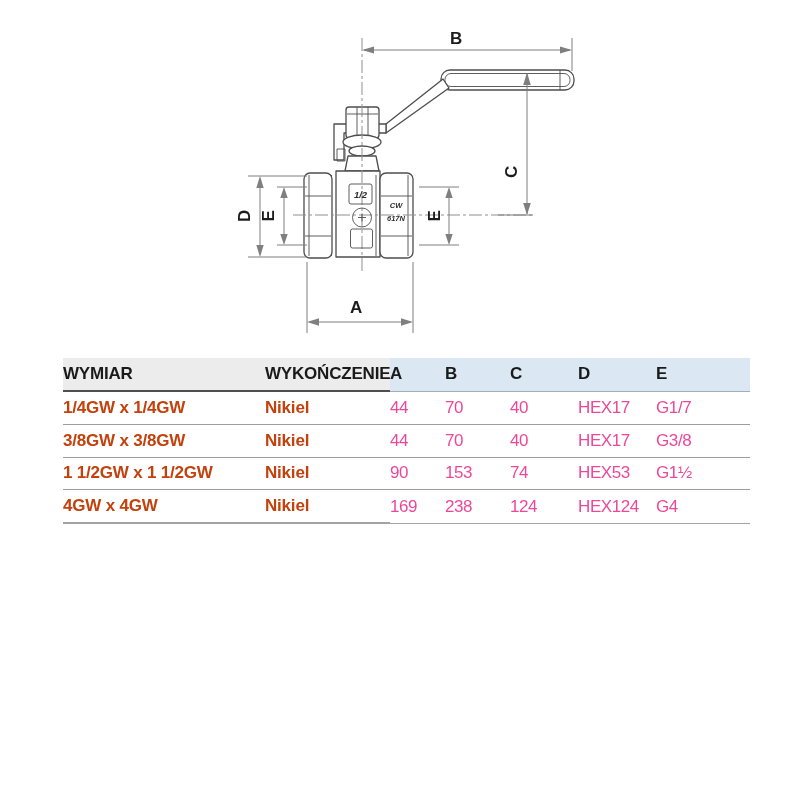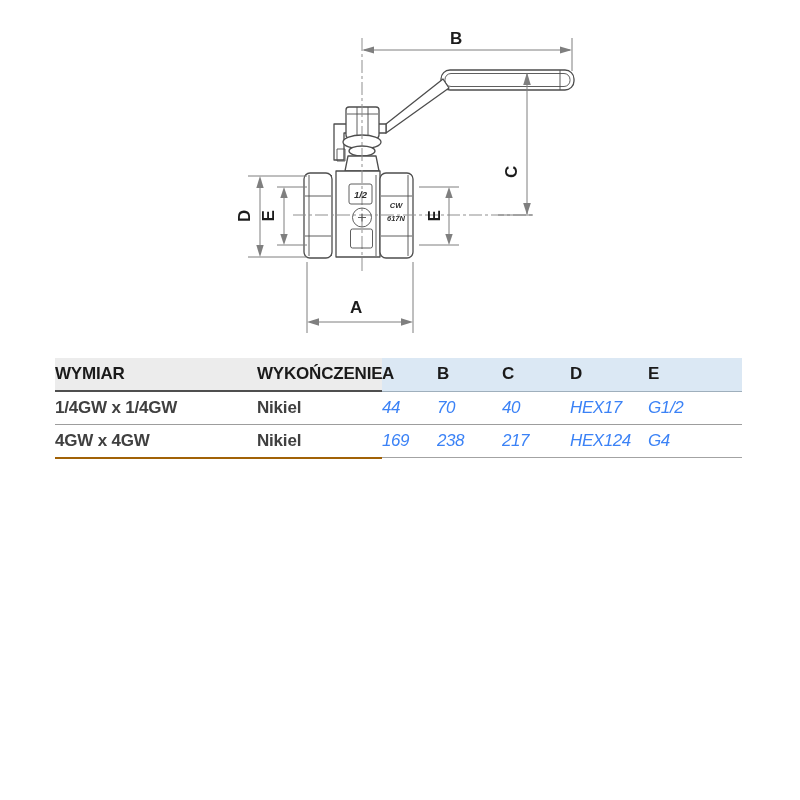--- a/index.html
+++ b/index.html
@@ -16,41 +16,41 @@
   .valve{stroke:var(--draw);fill:#ffffff;stroke-width:1.3;stroke-linejoin:round;stroke-linecap:round;}
   .valve-thin{stroke:var(--draw);fill:none;stroke-width:0.9;stroke-linejoin:round;}
   .dim{stroke:var(--dim);fill:none;stroke-width:1;}
   .dimfill{fill:var(--dim);stroke:none;}
   .dimlabel{fill:#1c1c1c;font-weight:bold;font-size:17px;font-family:"Liberation Sans",sans-serif;text-anchor:middle;letter-spacing:-0.3px;}
   .marktext{fill:#2e2e2e;font-style:italic;font-weight:bold;font-size:9.5px;font-family:"Liberation Sans",sans-serif;text-anchor:middle;}
   .marktext.small{font-size:7.5px;}
 
   
   .spec{
-    position:absolute;left:55px;top:358px;width:687px;
+    position:absolute;left:63px;top:358px;width:687px;
     border-collapse:collapse;table-layout:fixed;
   }
   .spec th,.spec td{
     padding:0;margin:0;vertical-align:middle;white-space:nowrap;
     height:31.8px;text-align:left;overflow:hidden;
   }
   .spec thead th{height:32px;font-size:17px;letter-spacing:-0.2px;color:#1a1a1a;}
   .th-gray{background:var(--hgray);border-bottom:2px solid var(--ruleDark);}
   .th-blue{background:var(--hblue);border-bottom:1px solid #9fafbc;font-size:18px;}
   .spec tbody td{border-bottom:1px solid var(--rowline);font-size:17px;letter-spacing:-0.2px;}
   .c-wymiar{padding-left:19px;}
   .c-wyk{padding-left:0;}
   .c-a{padding-left:18px;}
   .c-b{padding-left:27px;}
   .c-c{padding-left:30px;}
   .c-d{padding-left:32px;}
   .c-e{padding-left:27px;}
-  .spec tbody td.lbl{font-weight:bold;color:#404040;}
-  .spec tbody td.val{font-style:italic;color:#3b82f6;letter-spacing:-0.4px;}
-  .spec tbody tr:last-child td.lbl{border-bottom:2px solid #a16207;}
+  .spec tbody td.lbl{font-weight:bold;color:#c2410c;}
+  .spec tbody td.val{color:#ec4899;letter-spacing:-0.4px;}
+  .spec tbody tr:last-child td.lbl{border-bottom:2px solid #a3a3a3;}
   .spec tbody tr:last-child td.val{border-bottom:1px solid #a3a3a3;}
 </style>
 </head>
 <body>
 
 <div class="stage">
 
   <svg class="drawing" width="800" height="356" viewBox="0 0 800 356">
 
     <g>
@@ -166,27 +166,45 @@
       </tr>
     </thead>
     <tbody id="tbody">
         <tr>
           <td class="c-wymiar lbl">1/4GW x 1/4GW</td>
           <td class="c-wyk lbl">Nikiel</td>
           <td class="c-a val">44</td>
           <td class="c-b val">70</td>
           <td class="c-c val">40</td>
           <td class="c-d val">HEX17</td>
-          <td class="c-e val">G1/2</td>
+          <td class="c-e val">G1/7</td>
+        </tr>
+        <tr>
+          <td class="c-wymiar lbl">3/8GW x 3/8GW</td>
+          <td class="c-wyk lbl">Nikiel</td>
+          <td class="c-a val">44</td>
+          <td class="c-b val">70</td>
+          <td class="c-c val">40</td>
+          <td class="c-d val">HEX17</td>
+          <td class="c-e val">G3/8</td>
+        </tr>
+        <tr>
+          <td class="c-wymiar lbl">1 1/2GW x 1 1/2GW</td>
+          <td class="c-wyk lbl">Nikiel</td>
+          <td class="c-a val">90</td>
+          <td class="c-b val">153</td>
+          <td class="c-c val">74</td>
+          <td class="c-d val">HEX53</td>
+          <td class="c-e val">G1½</td>
         </tr>
         <tr>
           <td class="c-wymiar lbl">4GW x 4GW</td>
           <td class="c-wyk lbl">Nikiel</td>
           <td class="c-a val">169</td>
           <td class="c-b val">238</td>
-          <td class="c-c val">217</td>
+          <td class="c-c val">124</td>
           <td class="c-d val">HEX124</td>
           <td class="c-e val">G4</td>
         </tr>
       </tbody>
   </table>
 
 </div>
 
 </body></html>

